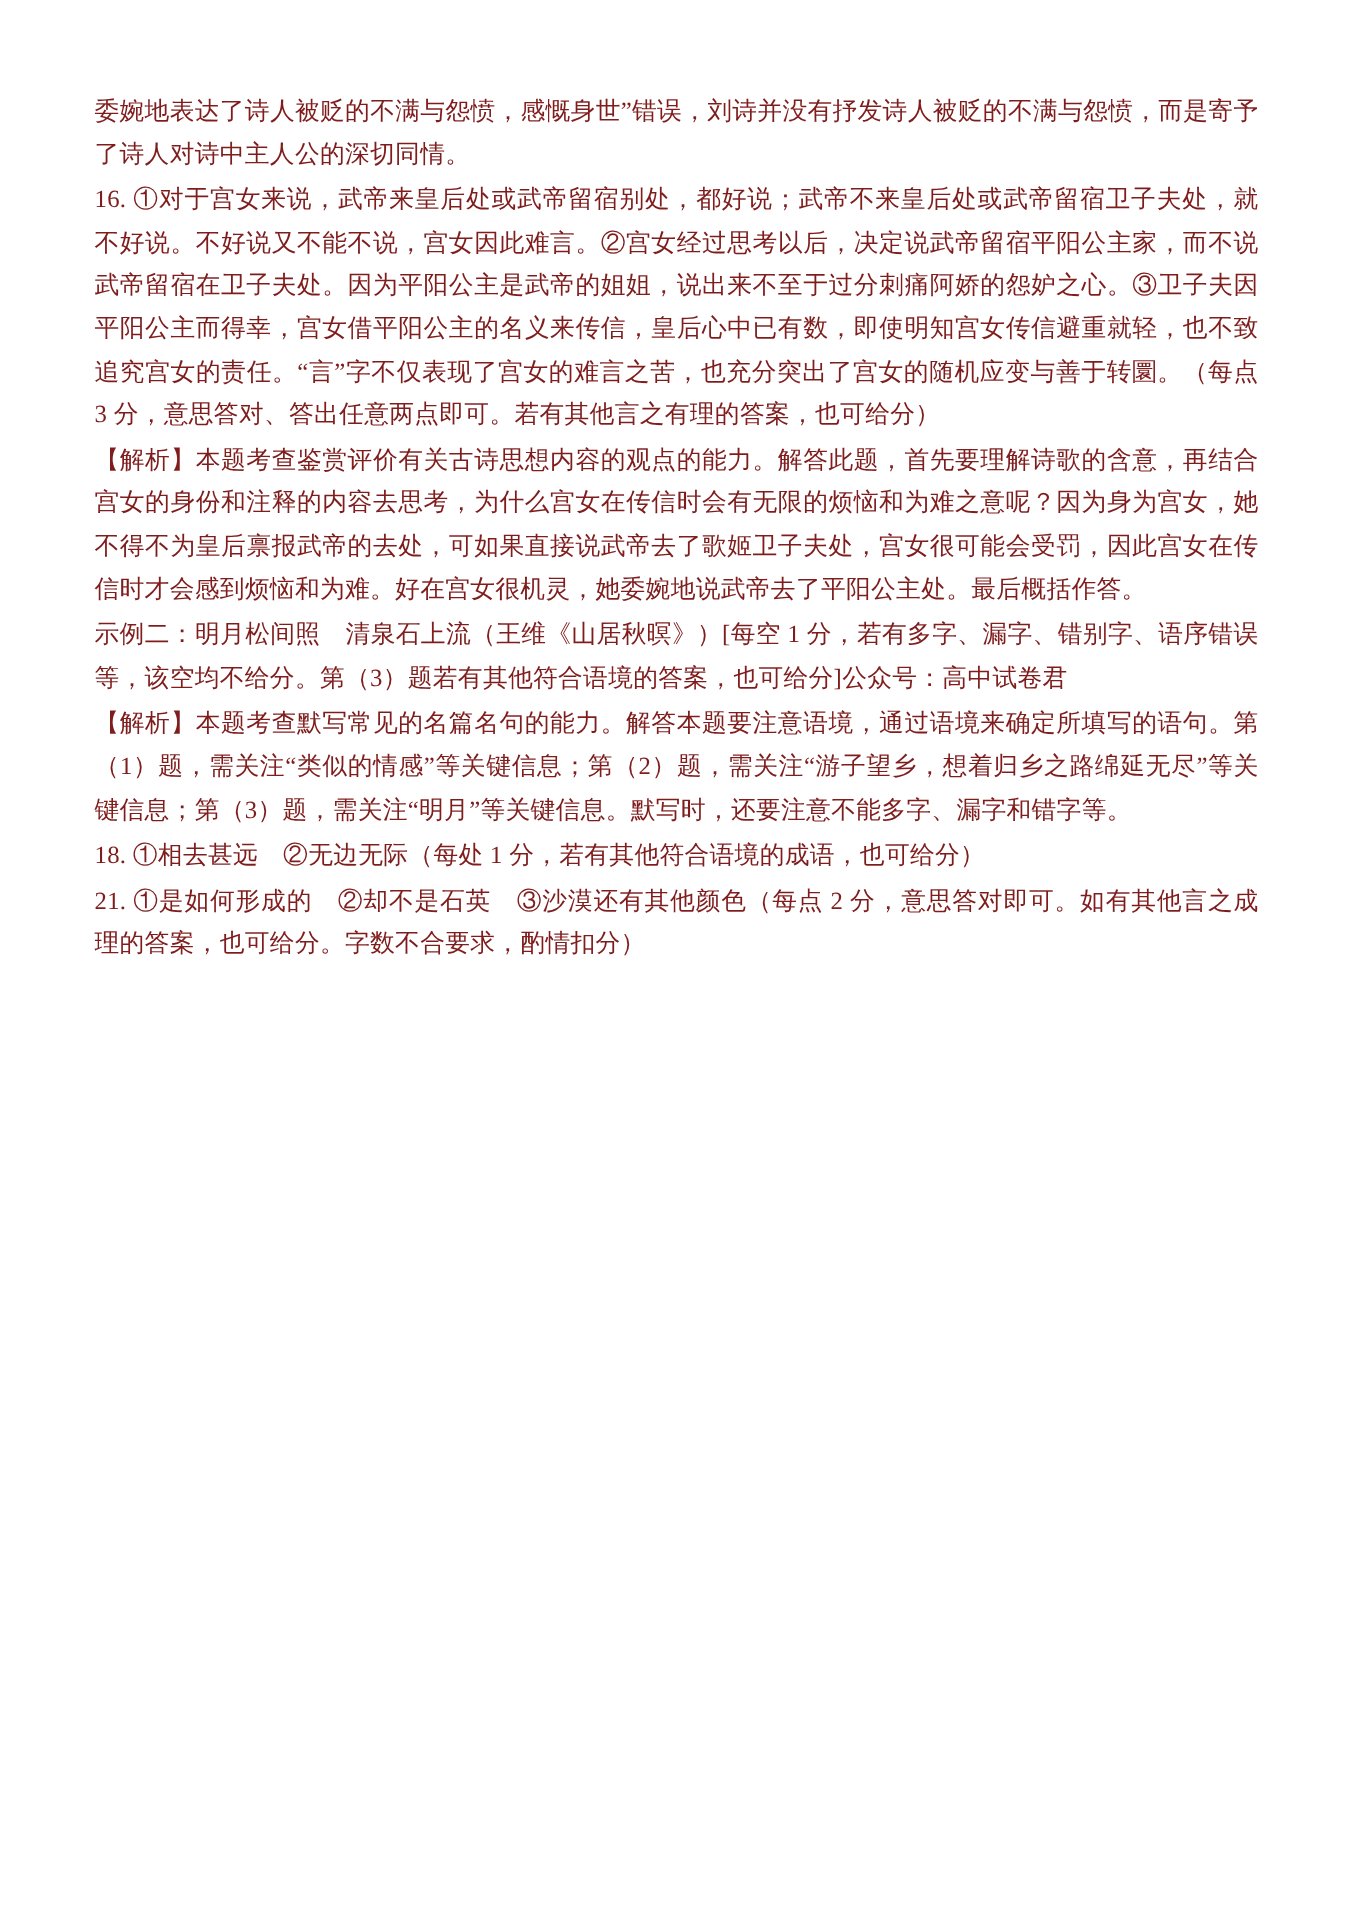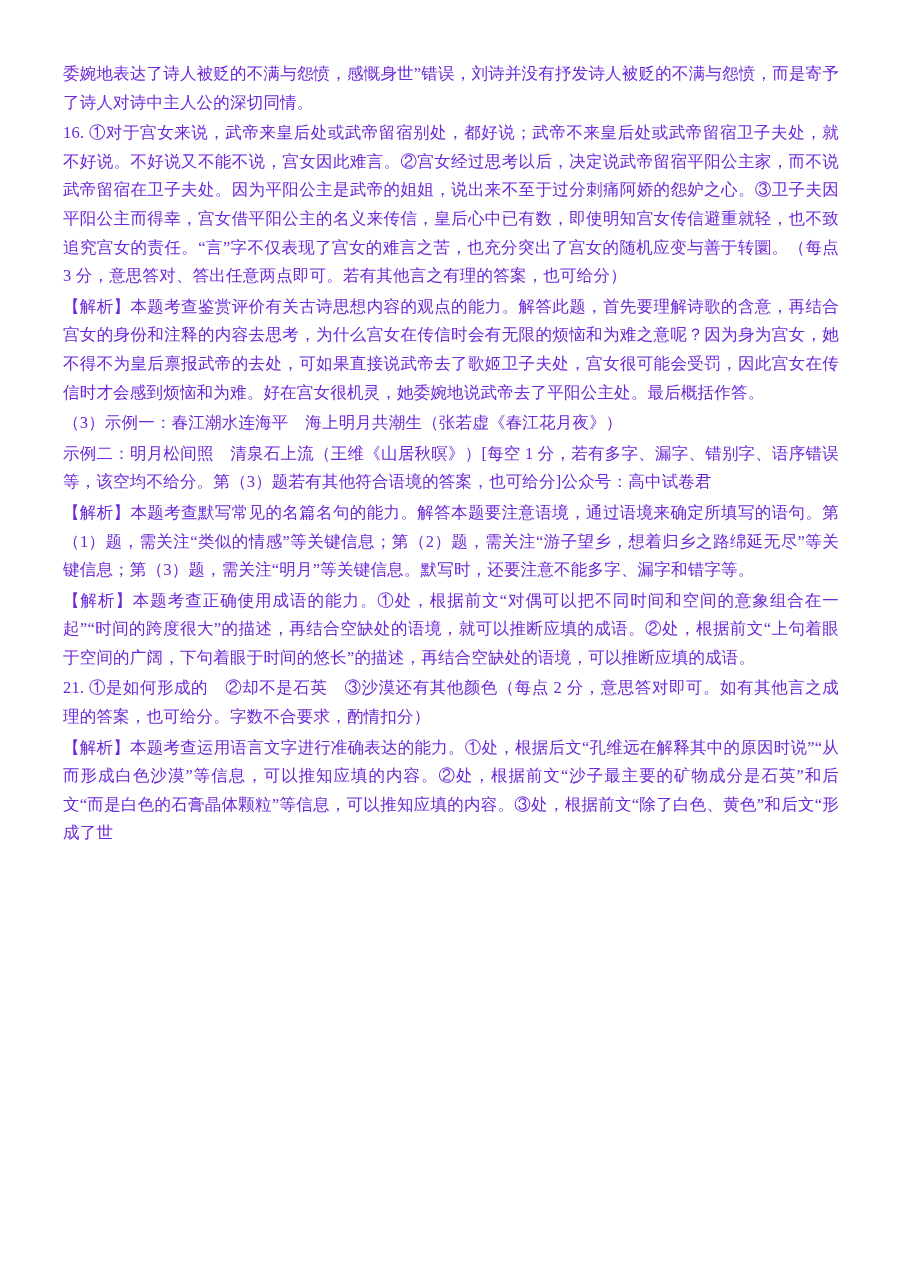--- a/index.html
+++ b/index.html
@@ -12,39 +12,37 @@
     height: 1273px;
     overflow: hidden;
     font-family: "Liberation Serif", "DejaVu Serif", serif;
   }
   .page {
     box-sizing: border-box;
     width: 900px;
     height: 1273px;
     padding: 60px 61px 20px 63px;
     background: #ffffff;
-    color: #6d28d9;
+    color: #7f1d1d;
   }
   .para {
     margin: 0 0 2px 0;
     font-size: 16.5px;
     line-height: 28.6px;
     text-align: justify;
     text-justify: inter-character;
     word-break: break-all;
     letter-spacing: 0.2px;
     -webkit-font-smoothing: antialiased;
   }
 </style>
 </head>
 <body>
 
 <div class="page">
   <p class="para">委婉地表达了诗人被贬的不满与怨愤，感慨身世”错误，刘诗并没有抒发诗人被贬的不满与怨愤，而是寄予了诗人对诗中主人公的深切同情。</p>
   <p class="para">16. ①对于宫女来说，武帝来皇后处或武帝留宿别处，都好说；武帝不来皇后处或武帝留宿卫子夫处，就不好说。不好说又不能不说，宫女因此难言。②宫女经过思考以后，决定说武帝留宿平阳公主家，而不说武帝留宿在卫子夫处。因为平阳公主是武帝的姐姐，说出来不至于过分刺痛阿娇的怨妒之心。③卫子夫因平阳公主而得幸，宫女借平阳公主的名义来传信，皇后心中已有数，即使明知宫女传信避重就轻，也不致追究宫女的责任。“言”字不仅表现了宫女的难言之苦，也充分突出了宫女的随机应变与善于转圜。（每点 3 分，意思答对、答出任意两点即可。若有其他言之有理的答案，也可给分）</p>
   <p class="para">【解析】本题考查鉴赏评价有关古诗思想内容的观点的能力。解答此题，首先要理解诗歌的含意，再结合宫女的身份和注释的内容去思考，为什么宫女在传信时会有无限的烦恼和为难之意呢？因为身为宫女，她不得不为皇后禀报武帝的去处，可如果直接说武帝去了歌姬卫子夫处，宫女很可能会受罚，因此宫女在传信时才会感到烦恼和为难。好在宫女很机灵，她委婉地说武帝去了平阳公主处。最后概括作答。</p>
-  <p class="para">（3）示例一：春江潮水连海平　海上明月共潮生（张若虚《春江花月夜》）</p>
   <p class="para">示例二：明月松间照　清泉石上流（王维《山居秋暝》）[每空 1 分，若有多字、漏字、错别字、语序错误等，该空均不给分。第（3）题若有其他符合语境的答案，也可给分]公众号：高中试卷君</p>
   <p class="para">【解析】本题考查默写常见的名篇名句的能力。解答本题要注意语境，通过语境来确定所填写的语句。第（1）题，需关注“类似的情感”等关键信息；第（2）题，需关注“游子望乡，想着归乡之路绵延无尽”等关键信息；第（3）题，需关注“明月”等关键信息。默写时，还要注意不能多字、漏字和错字等。</p>
-  <p class="para">【解析】本题考查正确使用成语的能力。①处，根据前文“对偶可以把不同时间和空间的意象组合在一起”“时间的跨度很大”的描述，再结合空缺处的语境，就可以推断应填的成语。②处，根据前文“上句着眼于空间的广阔，下句着眼于时间的悠长”的描述，再结合空缺处的语境，可以推断应填的成语。</p>
+  <p class="para">18. ①相去甚远　②无边无际（每处 1 分，若有其他符合语境的成语，也可给分）</p>
   <p class="para">21. ①是如何形成的　②却不是石英　③沙漠还有其他颜色（每点 2 分，意思答对即可。如有其他言之成理的答案，也可给分。字数不合要求，酌情扣分）</p>
-  <p class="para">【解析】本题考查运用语言文字进行准确表达的能力。①处，根据后文“孔维远在解释其中的原因时说”“从而形成白色沙漠”等信息，可以推知应填的内容。②处，根据前文“沙子最主要的矿物成分是石英”和后文“而是白色的石膏晶体颗粒”等信息，可以推知应填的内容。③处，根据前文“除了白色、黄色”和后文“形成了世</p>
 </div>
 
 </body></html>

